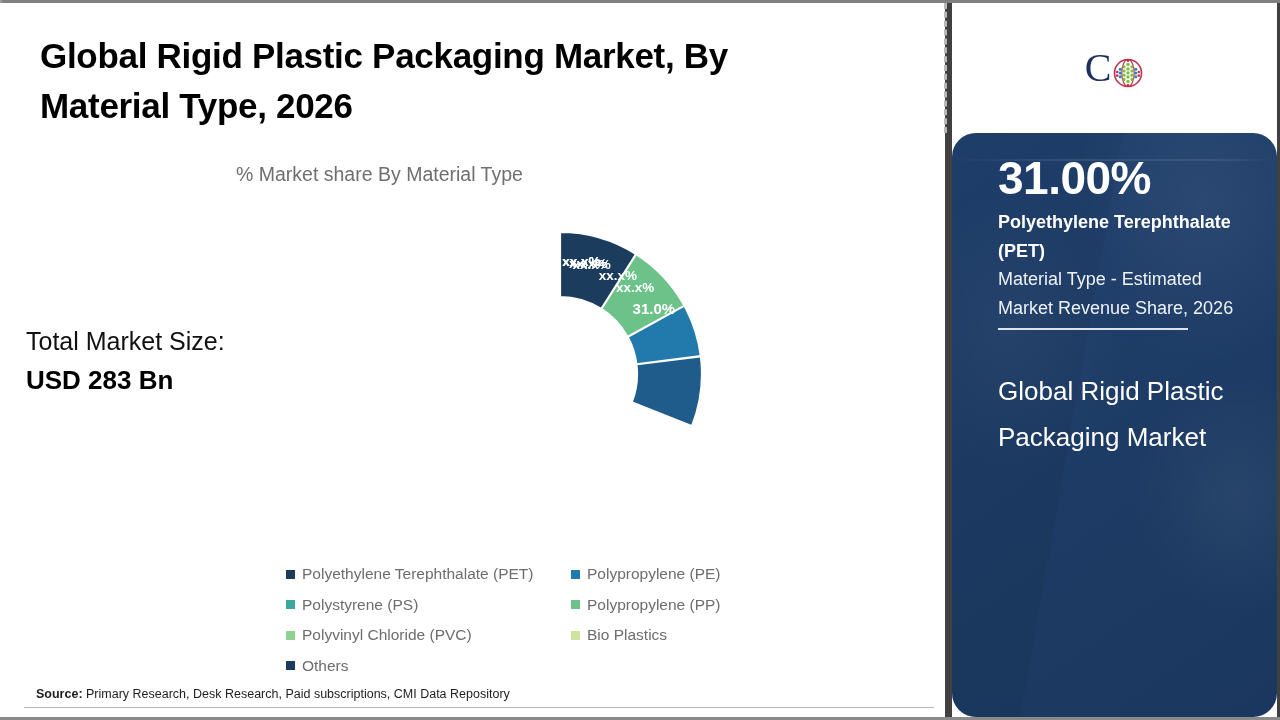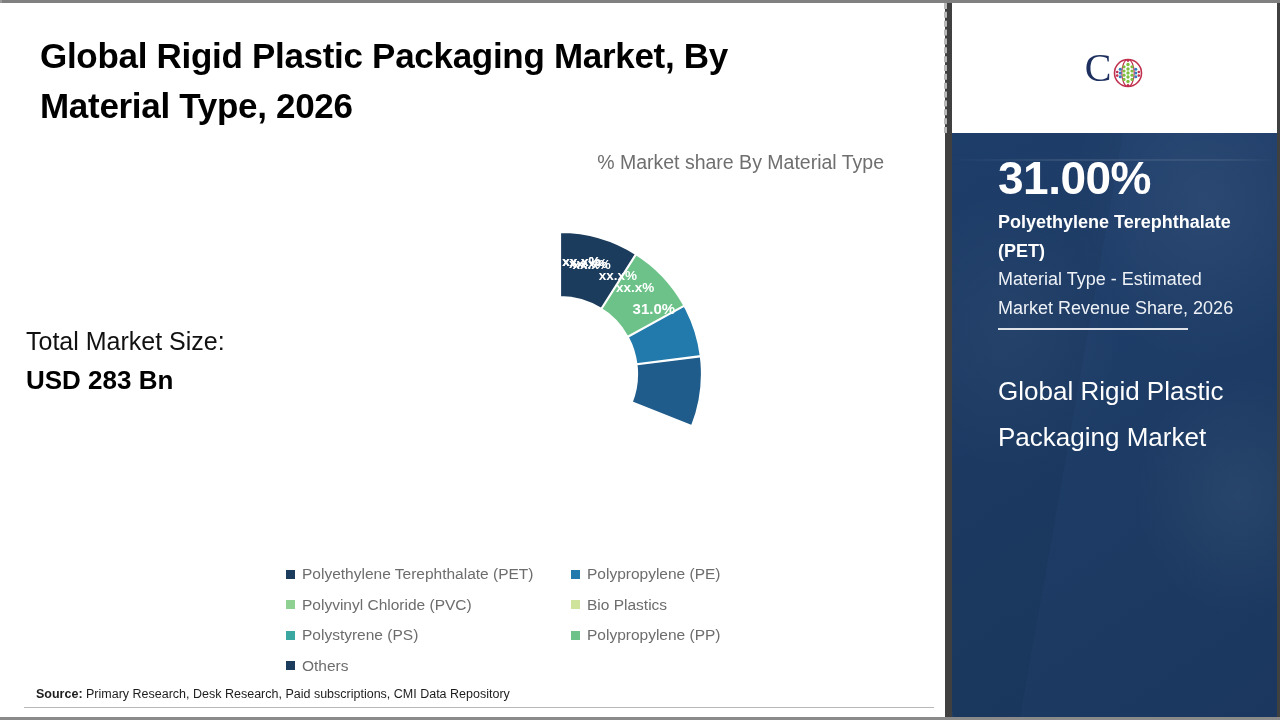--- a/index.html
+++ b/index.html
@@ -42,23 +42,23 @@
     width: 790px;
     font-size: 35px;
     font-weight: bold;
     line-height: 1.42;
     color: #000000;
     letter-spacing: -0.3px;
   }
 
   .subtitle {
     position: absolute;
-    left: 236px; top: 148px;
+    left: 236px; top: 160px;
     width: 648px;
-    text-align: right;
+    text-align: left;
     font-size: 19.5px;
     color: #6f6f6f;
   }
 
   .total-label {
     position: absolute;
     left: 26px; top: 324px;
     font-size: 25px;
     color: #111111;
     white-space: nowrap;
@@ -185,20 +185,21 @@
   .panel {
     position: absolute;
     left: 0; top: 130px;
     width: 325px; height: 584px;
     background:
       radial-gradient(ellipse 60% 40% at 78% 12%, rgba(255,255,255,0.055), rgba(255,255,255,0) 70%),
       radial-gradient(ellipse 50% 35% at 18% 34%, rgba(255,255,255,0.04), rgba(255,255,255,0) 70%),
       radial-gradient(ellipse 46% 30% at 88% 62%, rgba(255,255,255,0.05), rgba(255,255,255,0) 70%),
       linear-gradient(145deg, #20416f 0%, #1e3d68 35%, #1c3a62 70%, #1b3760 100%);
     overflow: hidden;
+    border-radius: 24px;
   }
   .panel-tex {
     position: absolute; inset: 0;
     background:
       linear-gradient(118deg, rgba(255,255,255,0.045) 0 1px, rgba(255,255,255,0) 1px 100%),
       linear-gradient(72deg, rgba(255,255,255,0.03) 0 2px, rgba(255,255,255,0) 2px 100%),
       linear-gradient(100deg, rgba(0,0,0,0.05) 0 40%, rgba(0,0,0,0) 40% 100%);
     opacity: 0.9;
     pointer-events: none;
   }
@@ -295,36 +296,36 @@
           <span class="legend-swatch" style="background:#1b3c5c"></span>
           <span class="legend-text">Polyethylene Terephthalate (PET)</span>
         </div>
         <div class="legend-cell right">
           <span class="legend-swatch" style="background:#2279ab"></span>
           <span class="legend-text">Polypropylene (PE)</span>
         </div>
       </div>
       <div class="legend-row">
         <div class="legend-cell">
+          <span class="legend-swatch" style="background:#3aa8a0"></span>
+          <span class="legend-text">Polystyrene (PS)</span>
+        </div>
+        <div class="legend-cell right">
+          <span class="legend-swatch" style="background:#6cc288"></span>
+          <span class="legend-text">Polypropylene (PP)</span>
+        </div>
+      </div>
+      <div class="legend-row">
+        <div class="legend-cell">
           <span class="legend-swatch" style="background:#8fd093"></span>
           <span class="legend-text">Polyvinyl Chloride (PVC)</span>
         </div>
         <div class="legend-cell right">
           <span class="legend-swatch" style="background:#cfe49a"></span>
           <span class="legend-text">Bio Plastics</span>
-        </div>
-      </div>
-      <div class="legend-row">
-        <div class="legend-cell">
-          <span class="legend-swatch" style="background:#3aa8a0"></span>
-          <span class="legend-text">Polystyrene (PS)</span>
-        </div>
-        <div class="legend-cell right">
-          <span class="legend-swatch" style="background:#6cc288"></span>
-          <span class="legend-text">Polypropylene (PP)</span>
         </div>
       </div>
       <div class="legend-row">
         <div class="legend-cell">
           <span class="legend-swatch" style="background:#1b3c5c"></span>
           <span class="legend-text">Others</span>
         </div>
       </div>
     </div>
 

